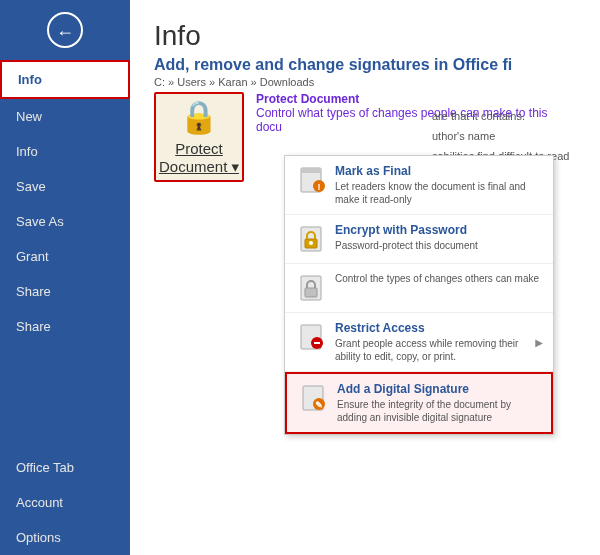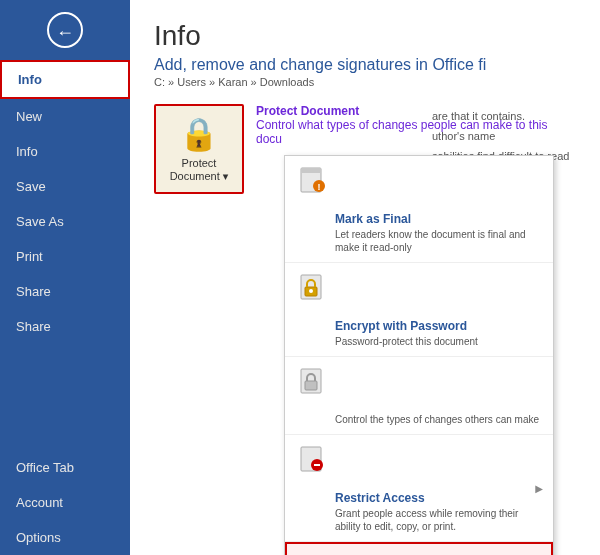--- a/index.html
+++ b/index.html
@@ -55,27 +55,27 @@
     }
     .main-title {
       font-size: 28px;
       font-weight: 300;
       color: #333;
       margin-bottom: 4px;
     }
     .section-title {
       font-size: 16px;
       color: #2b579a;
-      font-weight: 400;
+      font-weight: 700;
       margin-bottom: 2px;
     }
     .breadcrumb {
       font-size: 11px;
       color: #555;
-      margin-bottom: 16px;
+      margin-bottom: 4px;
     }
 
     .protect-row {
       display: flex;
       align-items: flex-start;
       margin-bottom: 0;
     }
 
     
     .protect-btn {
@@ -92,24 +92,25 @@
       cursor: pointer;
       margin-right: 0;
       position: relative;
       z-index: 10;
     }
     .protect-btn-icon {
       font-size: 32px;
       margin-bottom: 4px;
     }
     .protect-btn-label {
-      font-size: 11px;
+      font-size: 15px;
       text-align: center;
       color: #333;
       line-height: 1.2;
+      text-decoration: underline;
     }
 
     .protect-desc {
       padding: 0 12px;
       font-size: 12px;
       color: #6d28d9;
       max-width: 320px;
     }
 
     
@@ -138,21 +139,21 @@
     .menu-icon {
       width: 32px;
       min-width: 32px;
       height: 32px;
       margin-right: 8px;
       display: flex;
       align-items: center;
       justify-content: center;
       font-size: 20px;
     }
-    .menu-text-block { flex: 1; margin-top: 48px; }
+    .menu-text-block { flex: 1; }
     .menu-item-title {
       font-size: 12px;
       font-weight: bold;
       color: #2b579a;
       margin-bottom: 2px;
     }
     .menu-item-desc {
       font-size: 10px;
       color: #555;
       line-height: 1.3;
@@ -193,21 +194,21 @@
   <div class="sidebar-item">
     <span>Info</span>
   </div>
   <div class="sidebar-item">
     <span>Save</span>
   </div>
   <div class="sidebar-item">
     <span>Save As</span>
   </div>
   <div class="sidebar-item">
-    <span>Print</span>
+    <span>Grant</span>
   </div>
   <div class="sidebar-item">
     <span>Share</span>
   </div>
   <div class="sidebar-item">
     <span>Share</span>
   </div>
   <div class="sidebar-spacer"></div>
   <div class="sidebar-item">
     <span>Office Tab</span>
@@ -299,20 +300,24 @@
     </div>
 
     <div class="menu-item highlighted">
       <div class="menu-icon">
         <svg width="28" height="28" viewBox="0 0 28 28">
           <rect x="4" y="2" width="20" height="24" rx="1" fill="#e8e8e8" stroke="#aaa" stroke-width="1"></rect>
           <circle cx="20" cy="20" r="6" fill="#e07000"></circle>
           <text x="20" y="24" text-anchor="middle" font-size="9" fill="#fff" font-weight="bold">✎</text>
         </svg>
       </div>
+      <div class="menu-text-block">
+        <div class="menu-item-title">Add a Digital Signature</div>
+        <div class="menu-item-desc">Ensure the integrity of the document by adding an invisible digital signature</div>
+      </div>
     </div>
 
   </div>
 
   <div class="info-right">
     <div class="info-right-item">are that it contains.</div>
     <div class="info-right-item">uthor's name</div>
     <div class="info-right-item">sabilities find difficult to read</div>
   </div>
 

